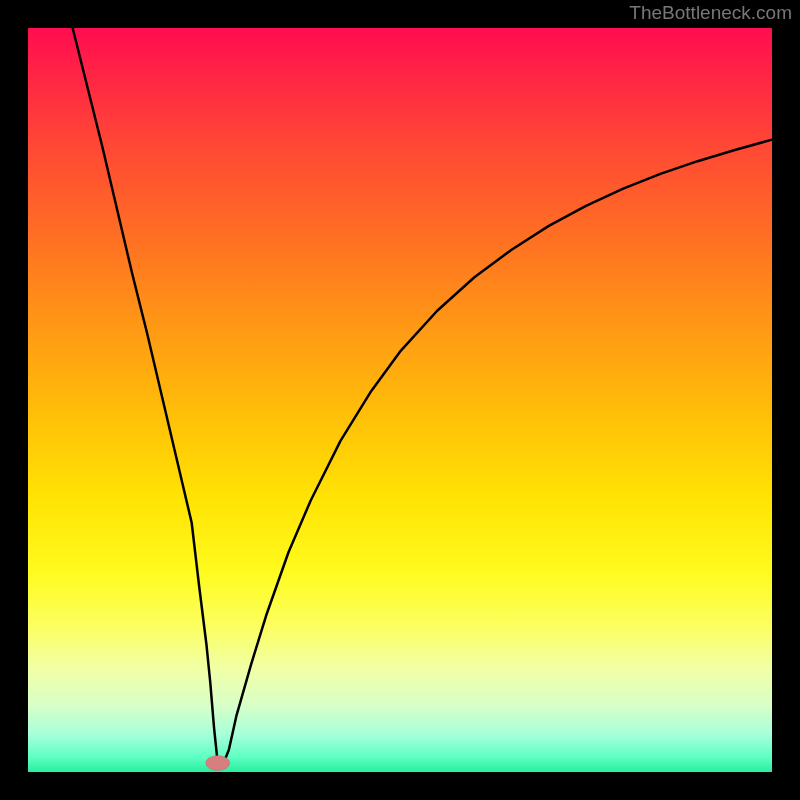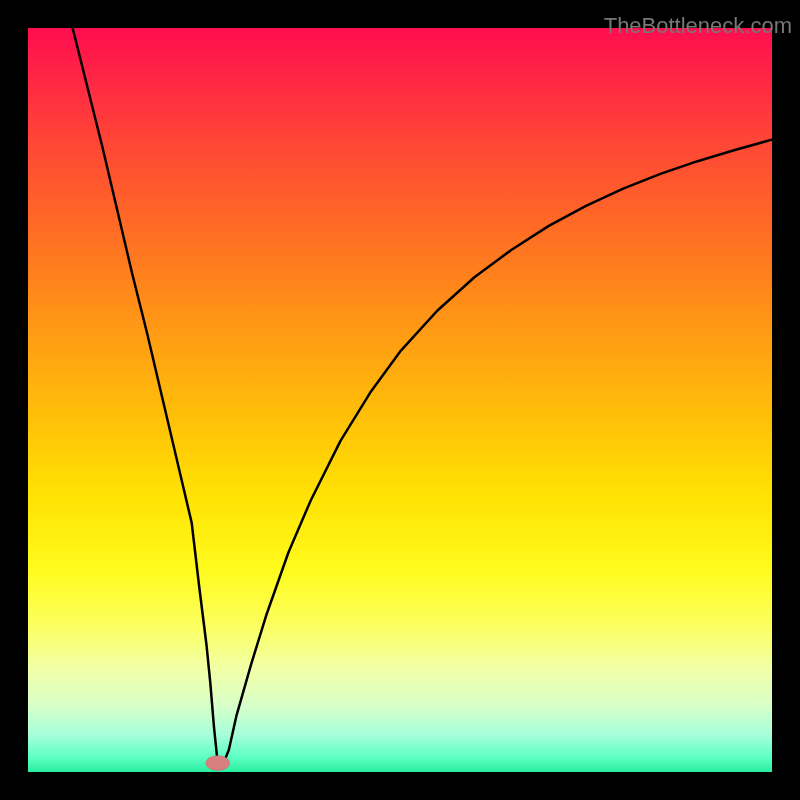--- a/index.html
+++ b/index.html
@@ -36,24 +36,24 @@
       #fcff5c 80%,
       #f2ffa5 86%,
       #d8ffc8 91%,
       #a6ffda 95%,
       #5effc3 98%,
       #28ee9f 100%
     );
   }
   .watermark {
     position: absolute;
-    top: 13px;
+    top: 2px;
     right: 8px;
     color: #777777;
-    font-size: 22px;
+    font-size: 19px;
     font-weight: 400;
     letter-spacing: 0px;
     z-index: 10;
     pointer-events: none;
     user-select: none;
     text-align: right;
   }
   svg {
     position: absolute;
     left: 0;

